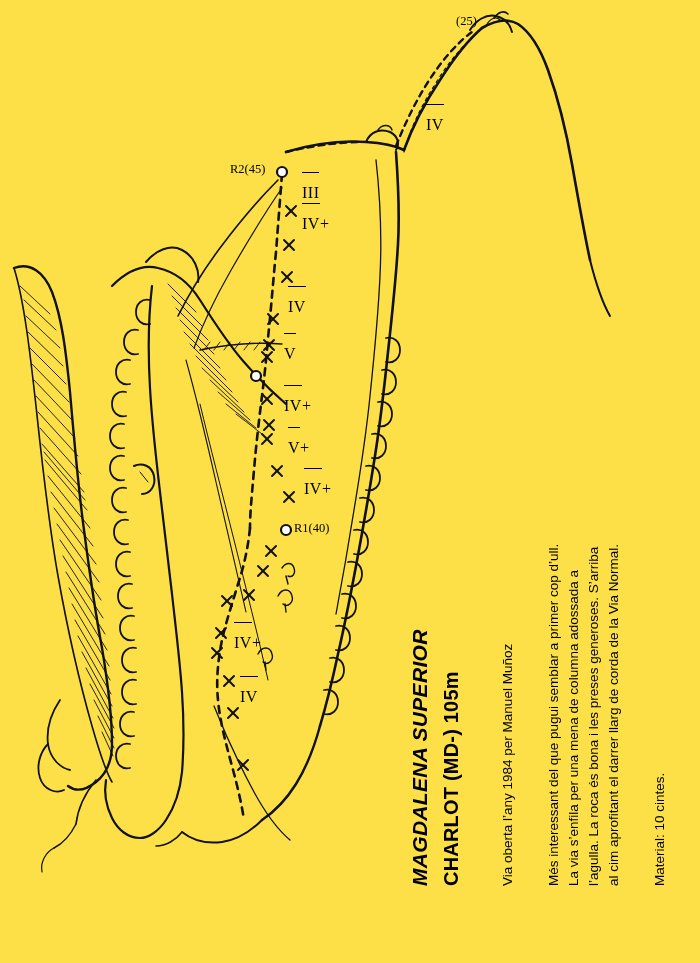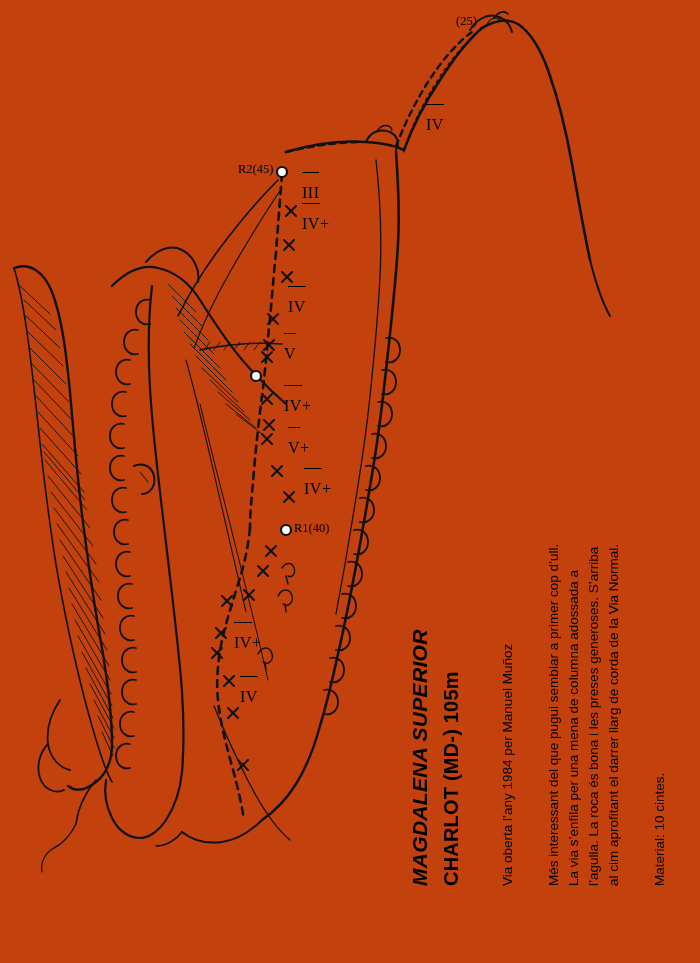--- a/index.html
+++ b/index.html
@@ -11,21 +11,21 @@
     width: 700px;
     height: 963px;
     position: relative;
     overflow: hidden;
     font-family: "Liberation Sans", sans-serif;
     color: #000000;
   }
   #sheet {
     position: absolute;
     inset: 0;
-    background: #c2410c;
+    background: #fde047;
   }
   svg.topo {
     position: absolute;
     left: 0;
     top: 0;
     width: 700px;
     height: 963px;
   }
   
   .rot {
@@ -334,21 +334,21 @@
         <path d="M285,604 L286,612"></path>
         <path d="M258,654 C262,646 270,646 272,654 C274,660 268,666 263,662"></path>
         <path d="M265,662 L266,670"></path>
       </g>
 
     </g>
   </svg>
 
   <div class="belay" style="left:456px; top:14px;">(25)</div>
 
-  <div class="belay" style="left:238px; top:162px;">R2(45)</div>
+  <div class="belay" style="left:230px; top:162px;">R2(45)</div>
   <div class="belay" style="left:294px; top:521px;">R1(40)</div>
 
   <div class="gradebox" style="left:426px; top:104px;">
     <span class="rn">IV</span><span></span>
   </div>
 
   <div class="gradebox" style="left:302px; top:172px;text-align:right;">
     <span class="rn">III</span><span></span>
   </div>
 

